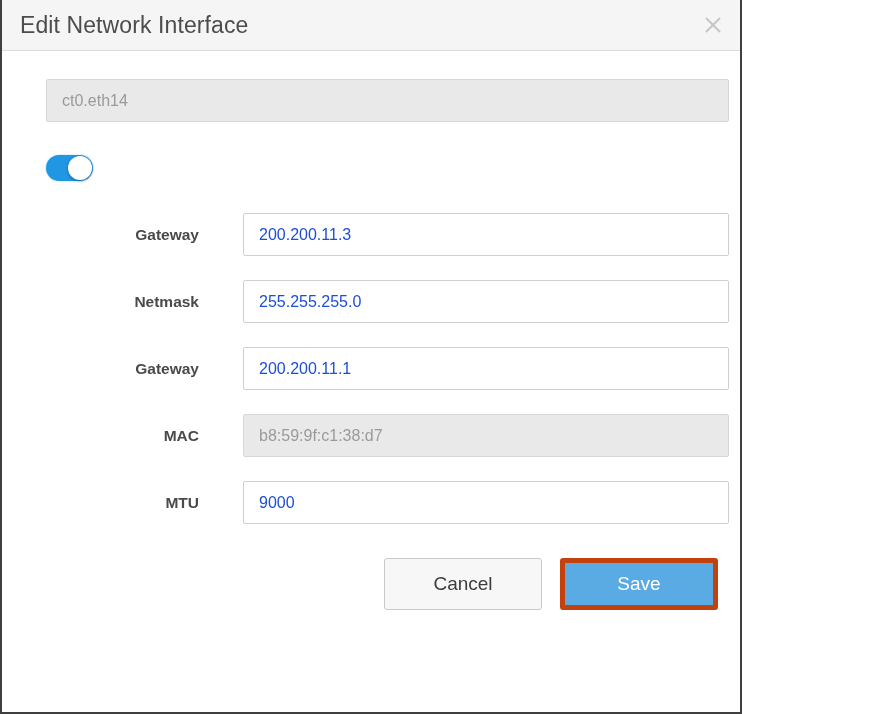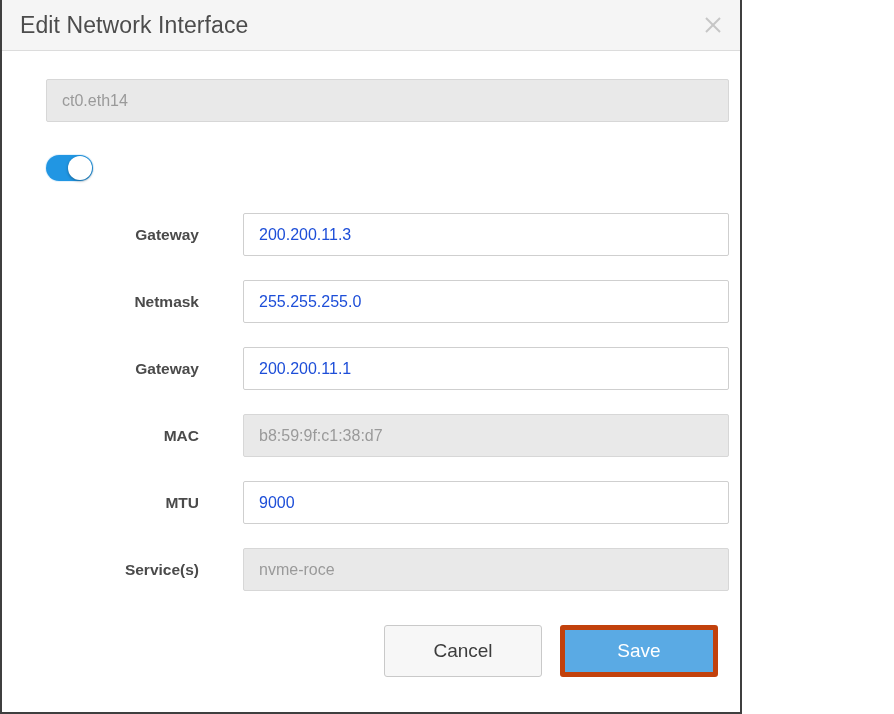--- a/index.html
+++ b/index.html
@@ -220,26 +220,20 @@
       </div>
     </div>
 
     <div class="form-row">
       <div class="form-label">MTU</div>
       <div class="field-wrap">
         <input class="field" type="text" value="9000" style="">
       </div>
     </div>
 
-    <div class="form-row">
-      <div class="form-label">Service(s)</div>
-      <div class="field-wrap">
-        <input class="field readonly" type="text" readonly="" value="nvme-roce" style="">
-      </div>
-    </div>
 
   </div>
 
   <div class="dialog-footer">
     <button class="btn btn-cancel">Cancel</button>
     <button class="btn btn-save">Save</button>
   </div>
 
 </div>
 

